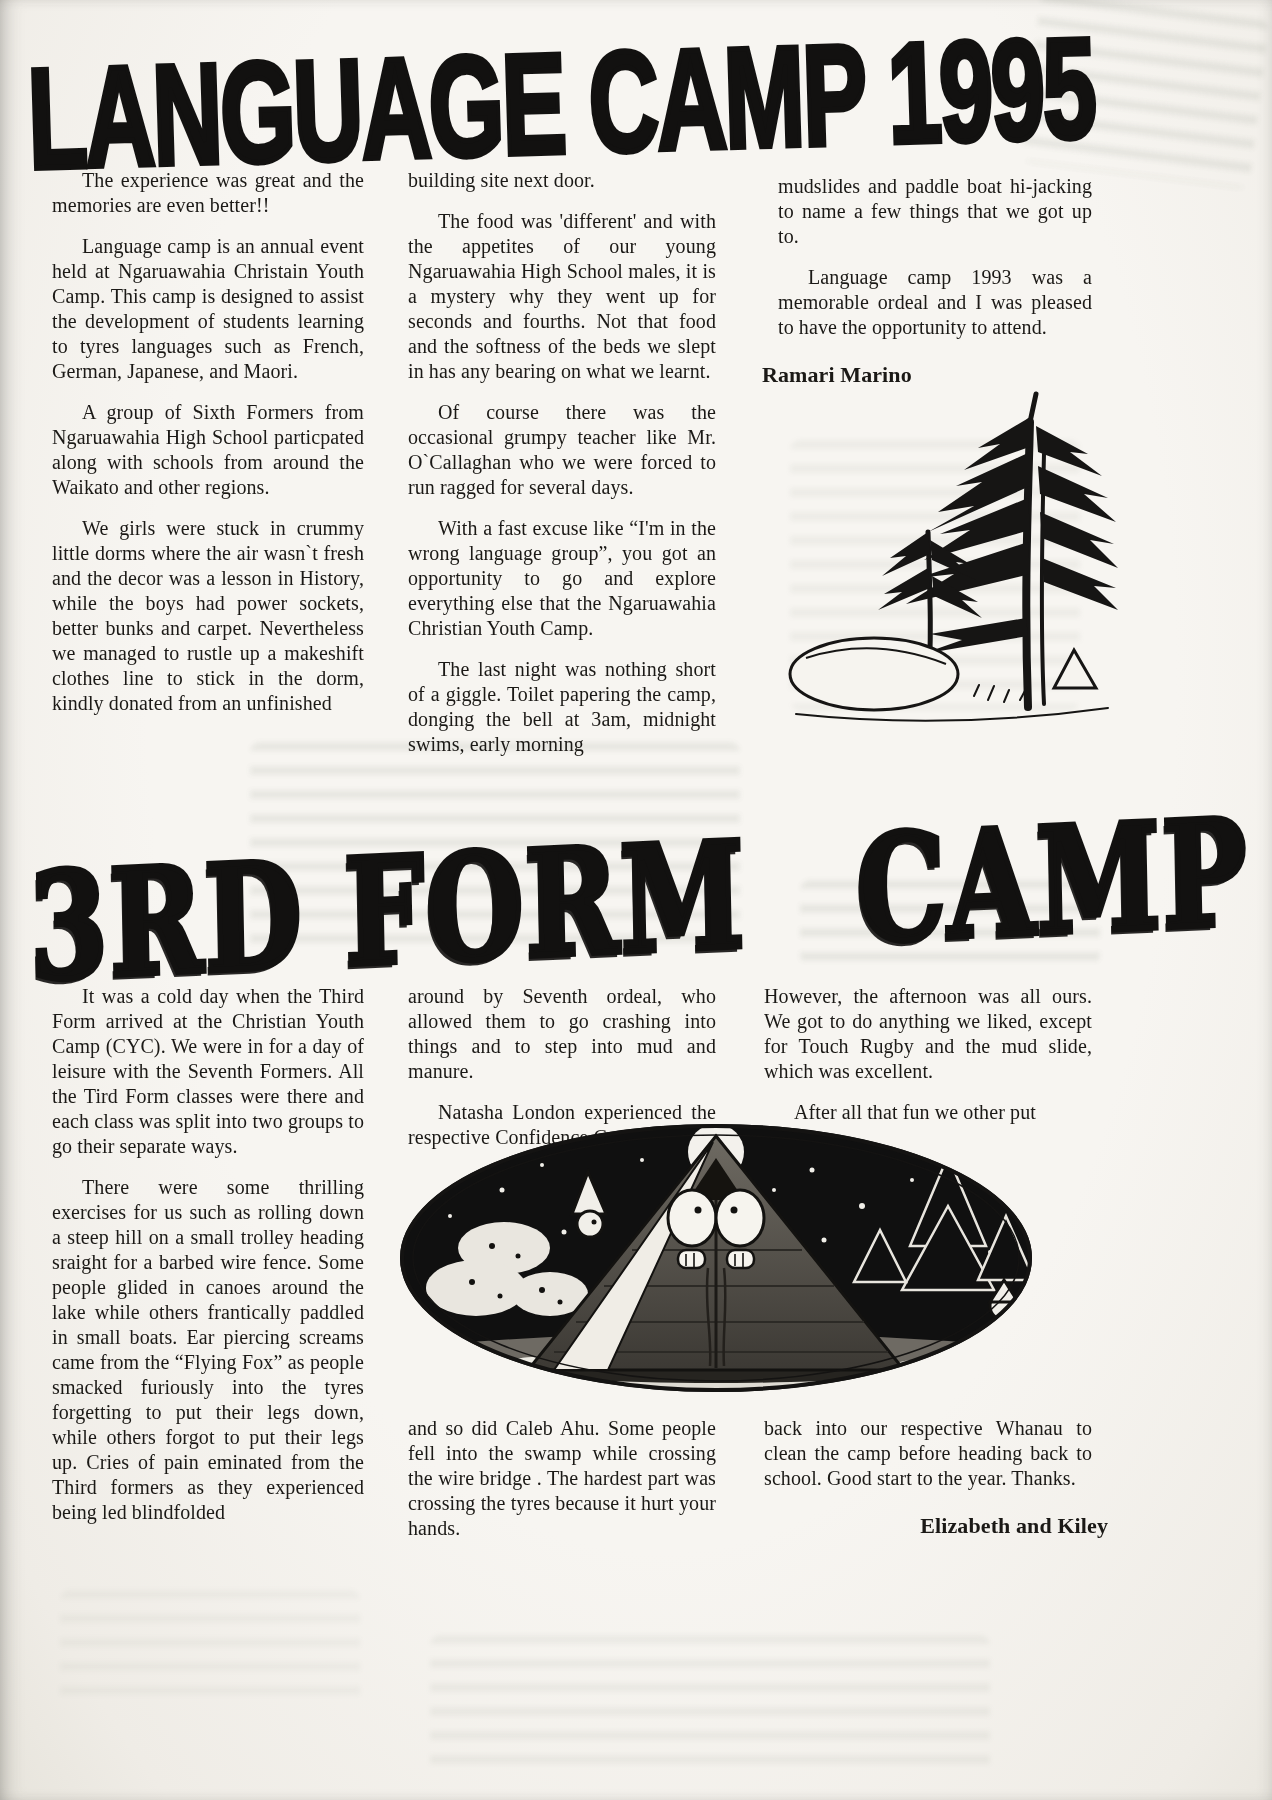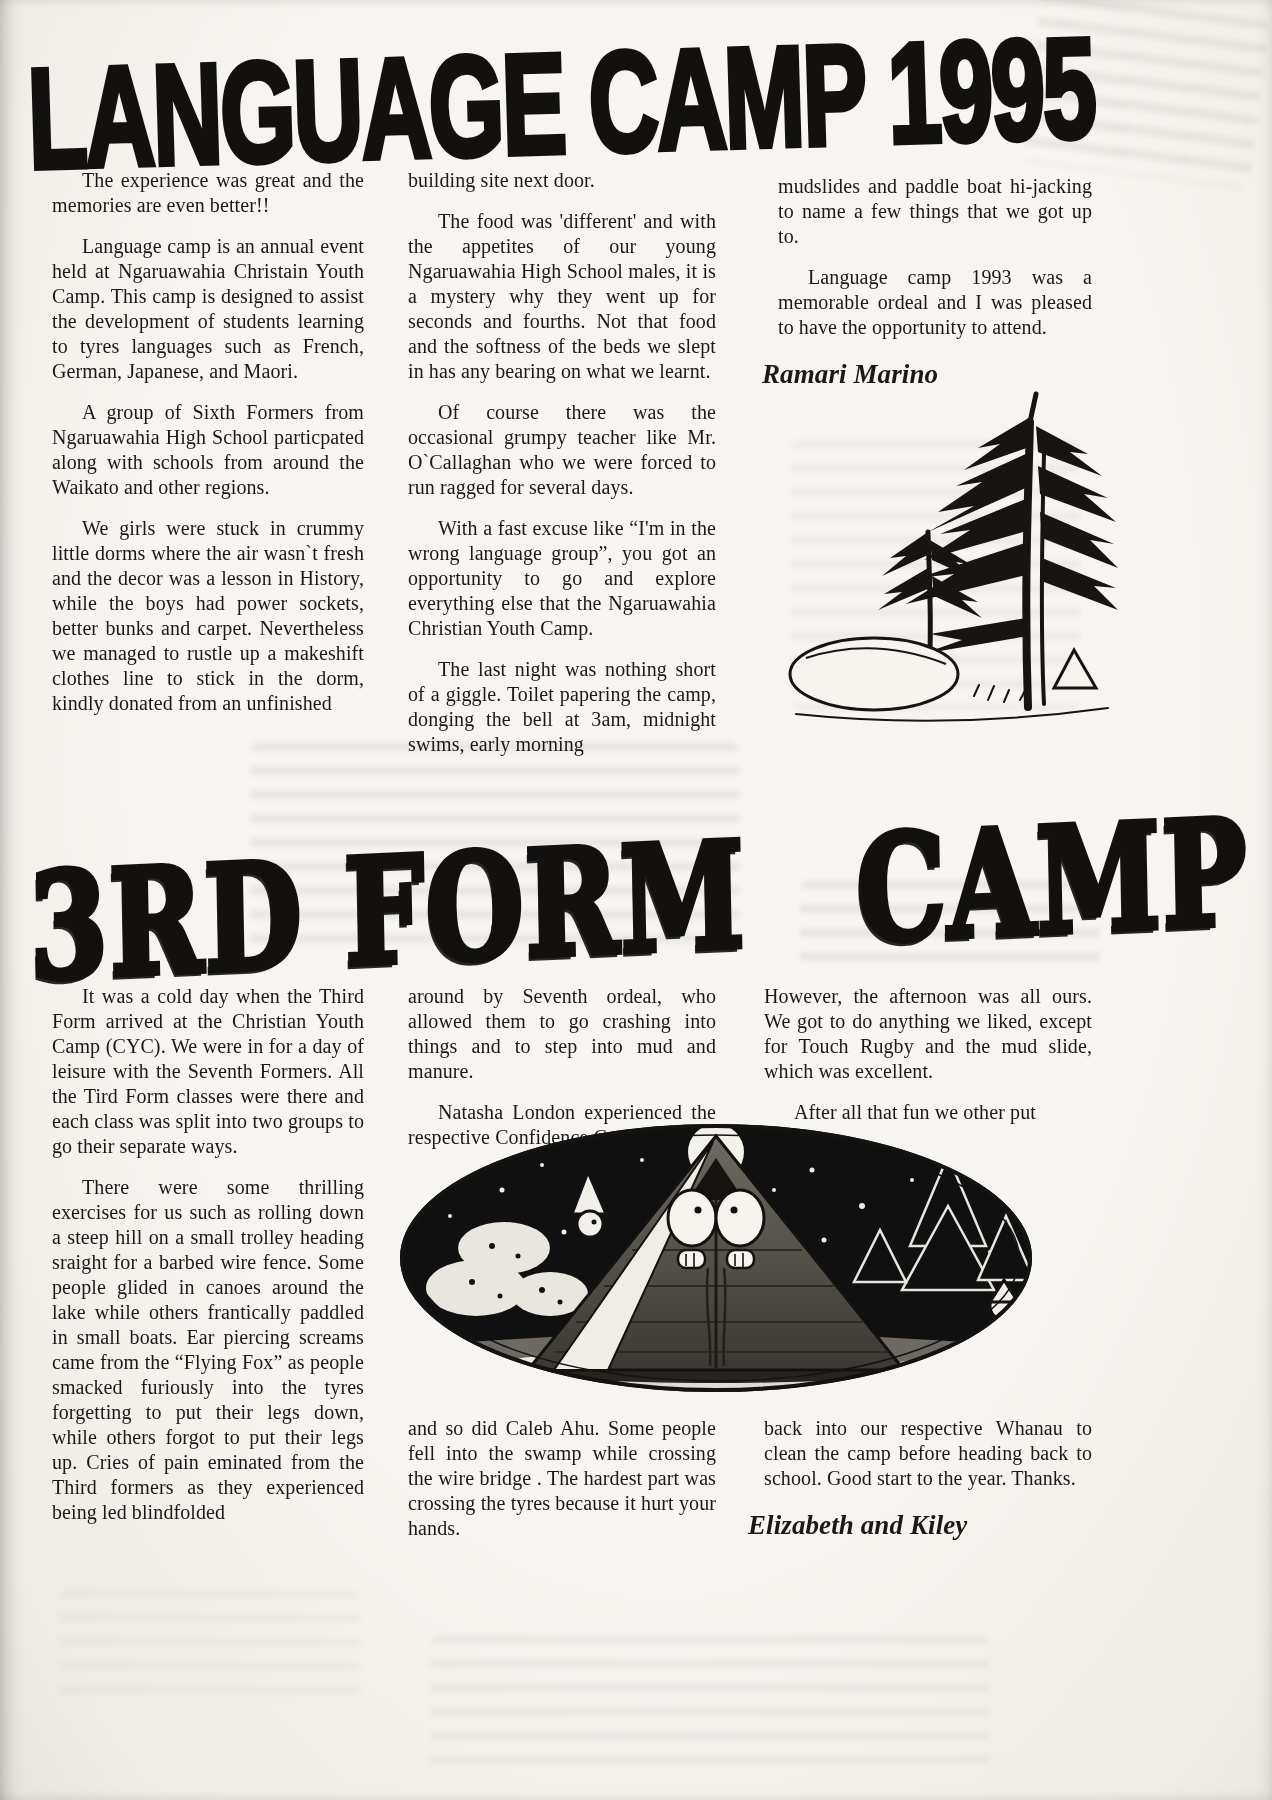--- a/index.html
+++ b/index.html
@@ -39,22 +39,22 @@
     transform-origin: 10px 60%;
     text-shadow: -3px 4px 0 rgba(18,17,16,.9);
   }
   
   .col {
     position:absolute; font-size:20px; line-height:25px;
     text-align:justify; letter-spacing:.1px;
   }
   .col p { margin:16px; text-indent:30px; }
   .col.cont p:first-child { text-indent:0; }
-  .byline { font-weight:700; margin-top:22px; font-size:27px;font-style:italic; }
-  .byline.right { text-align:left; }
+  .byline { font-weight:700; margin-top:22px; font-size:22px; }
+  .byline.right { text-align:right; }
   
   .illus { position:absolute; }
 </style>
 </head>
 <body>
 
 <div class="page">
 
   <div class="bleed" style="left:1030px; top:6px; width:230px; height:170px; transform:rotate(7deg); opacity:.8;"></div>
   <div class="bleed" style="left:250px; top:742px; width:490px; height:215px; opacity:.75;"></div>

